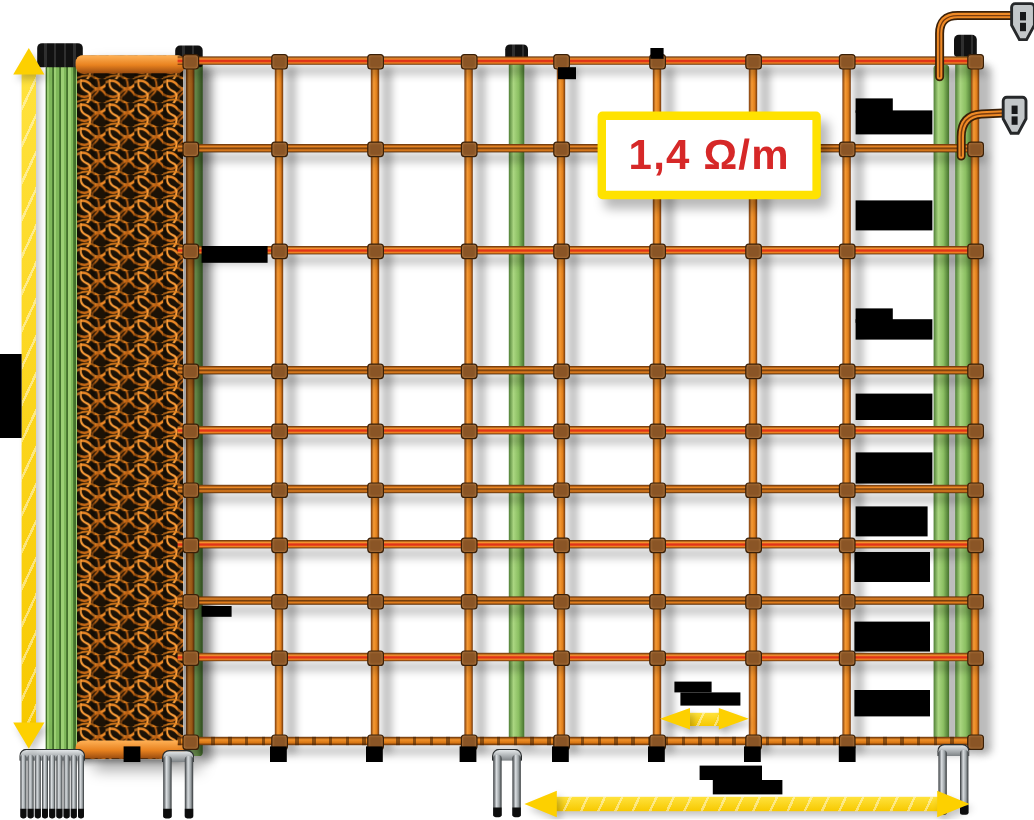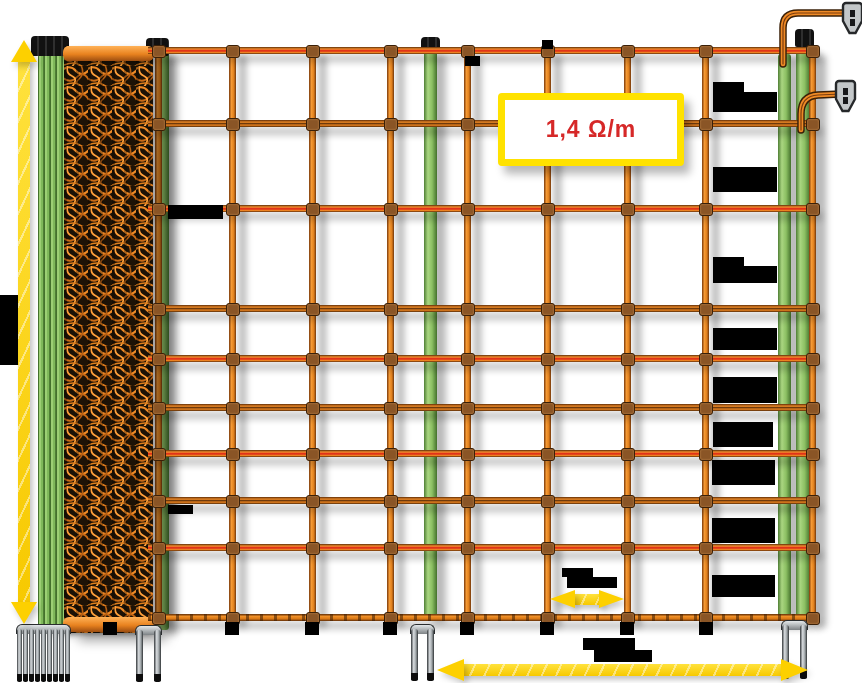--- a/index.html
+++ b/index.html
@@ -47,21 +47,21 @@
 
   
   .ya-shaft{position:absolute;
     background:repeating-linear-gradient(115deg,rgba(255,255,255,.45) 0 2px,rgba(255,255,255,0) 2px 13px),
     linear-gradient(180deg,#ffe23d,#f7c900);box-shadow:3px 4px 5px rgba(0,0,0,.22);}
   .tri{position:absolute;width:0;height:0;filter:drop-shadow(3px 4px 3px rgba(0,0,0,.22));}
 
   
   #resistance-label{position:absolute;background:#fff;border:7px solid #ffe200;border-radius:4px;
     display:flex;align-items:center;justify-content:center;box-shadow:6px 8px 9px rgba(0,0,0,.28);}
-  #resistance-label span{color:#d62828;font-weight:bold;font-size:23px;letter-spacing:1px;}
+  #resistance-label span{color:#d62828;font-weight:bold;font-size:35px;letter-spacing:1px;}
 
   svg.overlay{position:absolute;inset:0;pointer-events:none;}
 </style>
 </head>
 <body>
 
 <div id="diagram">
   <div class="layer" id="layer-posts">
       <div class="bundle" style="left: 38px; top: 54px; width: 28px; height: 576px; position: absolute;"></div>
       <div class="post" style="left: 156px; top: 52px; width: 13px; height: 578px; position: absolute;"></div>

